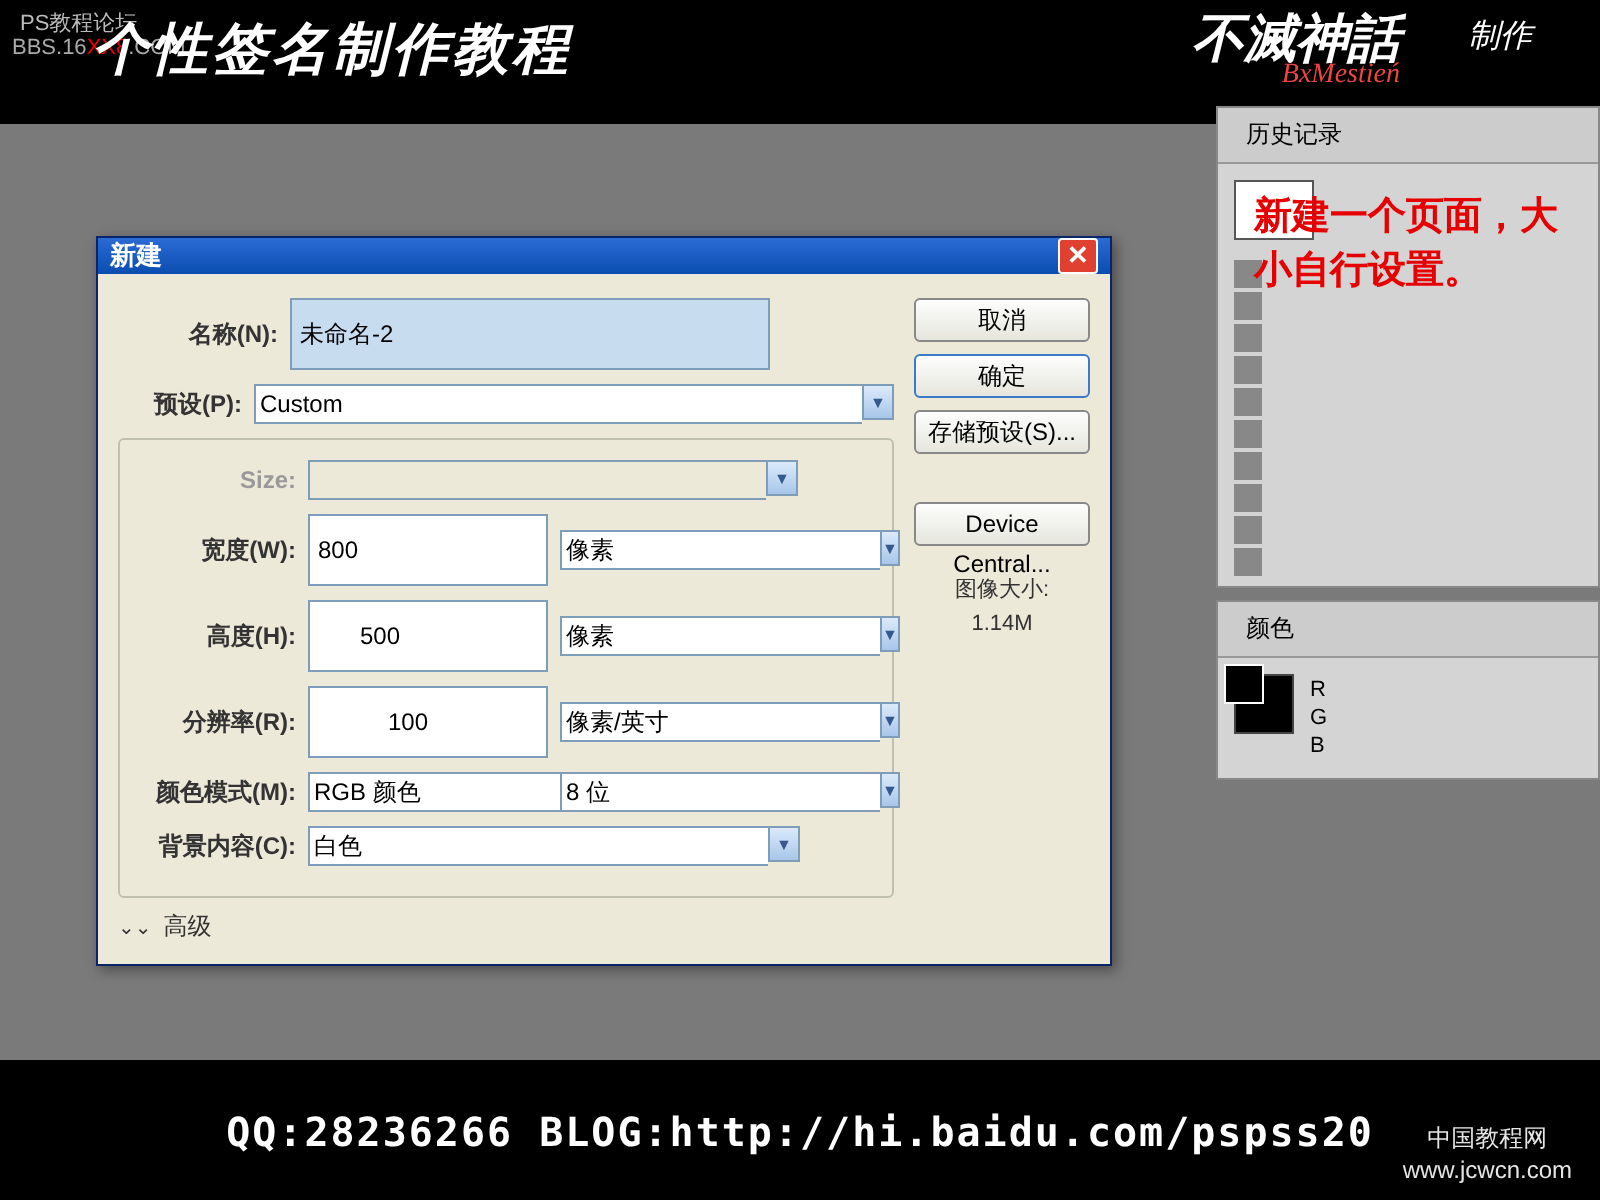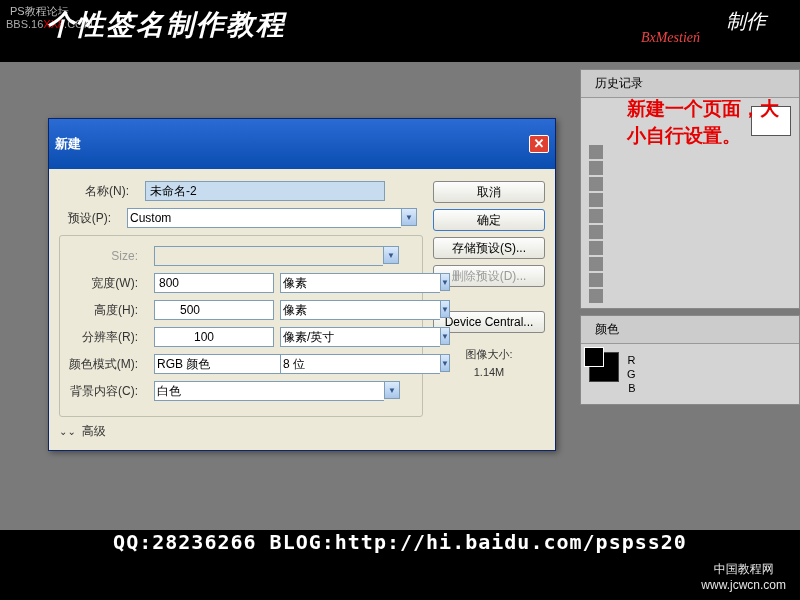--- a/index.html
+++ b/index.html
@@ -4,83 +4,84 @@
 <style>
 * { margin: 0; padding: 0; box-sizing: border-box; font-family: "SimSun", "Microsoft YaHei", sans-serif; }
 body { width: 800px; height: 600px; background: #7a7a7a; overflow: hidden; position: relative; }
 
 .header-bar { height: 62px; background: #000; color: #fff; position: relative; }
 .header-small { position: absolute; top: 4px; left: 10px; font-size: 11px; color: #bbb; }
 .header-bbs { position: absolute; top: 18px; left: 6px; font-size: 11px; color: #aaa; }
 .header-bbs .red { color: #e00; }
 .header-title { position: absolute; top: 6px; left: 46px; font-size: 28px; font-weight: bold; font-style: italic; letter-spacing: 2px; }
 .header-brand { position: absolute; top: 2px; right: 100px; font-size: 26px; font-weight: bold; font-style: italic; color: #fff; }
-.header-brand-sub { position: absolute; top: 8px; right: 34px; font-size: 20px; font-style: italic; }
+.header-brand-sub { position: absolute; top: 8px; right: 34px; font-size: 16px; font-style: italic; }
 .header-eng { position: absolute; top: 30px; right: 100px; font-size: 14px; font-style: italic; color: #ef4444; font-family: cursive; }
 
 .main-area { position: absolute; top: 50px; left: 0; right: 0; bottom: 70px; }
 
-.ps-panels { position: absolute; top: 19px; right: 0; width: 220px; text-align: right; }
+.ps-panels { position: absolute; top: 3px; right: 0; width: 192px; }
 .panel-hist { background: #d4d4d4; border: 1px solid #888; }
 .panel-tab { background: #ccc; padding: 3px 8px; font-size: 12px; border-bottom: 1px solid #999; display: flex; gap: 6px; }
 .panel-tab span { padding: 2px 6px; }
 .panel-body { padding: 4px; }
 .hist-thumb { width: 40px; height: 30px; background: #fff; border: 1px solid #555; display: inline-block; margin: 4px; }
 .hist-row { display: flex; align-items: center; gap: 4px; padding: 1px 4px; font-size: 11px; }
 .hist-icon { width: 14px; height: 14px; background: #888; display: inline-block; }
 .panel-color { background: #d4d4d4; border: 1px solid #888; margin-top: 6px; }
 .swatch-big { width: 30px; height: 30px; background: #000; border: 1px solid #444; display: inline-block; margin: 4px; position: relative; }
 .swatch-small { width: 20px; height: 20px; background: #000; border: 1px solid #fff; position: absolute; top: -6px; left: -6px; }
 .color-sliders { display: inline-block; vertical-align: top; font-size: 11px; margin: 4px; }
 .color-sliders div { margin: 2px 0; }
 
 .annotation { position: absolute; top: 46px; right: 8px; width: 165px; color: #e60000; font-size: 19px; font-weight: bold; line-height: 1.4; z-index: 50; }
 
 .dialog { position: absolute; top: 68px; left: 48px; width: 508px; background: #ece9d8; border: 1px solid #0a246a; box-shadow: 2px 2px 6px rgba(0,0,0,0.4); }
-.dlg-title { background: linear-gradient(#2a6bd4, #0a4db0); color: #fff; padding: 16px 6px; font-size: 13px; font-weight: bold; display: flex; justify-content: space-between; align-items: center; }
+.dlg-title { background: linear-gradient(#2a6bd4, #0a4db0); color: #fff; padding: 0 6px; font-size: 13px; font-weight: bold; display: flex; justify-content: space-between; align-items: center; }
 .dlg-close { width: 20px; height: 18px; background: #e04030; color: #fff; text-align: center; line-height: 16px; border: 1px solid #fff; border-radius: 2px; cursor: pointer; font-size: 13px; }
 .dlg-body { padding: 12px 10px 10px 10px; display: flex; gap: 10px; }
 .dlg-left { flex: 1; }
 .dlg-right { width: 112px; }
 
 .form-row { display: flex; align-items: center; margin-bottom: 7px; font-size: 12px; }
-.form-label { width: 86px; text-align: right; padding-right: 16px; color: #333; }
+.form-label { width: 86px; text-align: right; padding-right: 6px; color: #333; font-weight: bold; }
 .form-label.disabled { color: #999; }
-.input-text { border: 1px solid #7e9db9; background: #fff; padding: 2px 4px; font-size: 12px; height: 20px; }
+.input-text { border: 1px solid #7e9db9; background: #fff; padding: 2px 4px; font-size: 12px; height: 36px; }
 .input-text.hl { background: #c8dcf0; }
 .select { border: 1px solid #7e9db9; background: #fff; height: 20px; font-size: 12px; padding: 1px 2px; }
 .select-arrow { width: 16px; height: 18px; background: linear-gradient(#dbeafb, #a8c6ea); border: 1px solid #7e9db9; display: inline-flex; align-items: center; justify-content: center; font-size: 8px; color: #35598c; }
 .sel-wrap { display: flex; }
 .sel-wrap .select { flex: 1; border-right: none; }
 
 .preset-group { border: 1px solid #c0c0b0; border-radius: 3px; padding: 10px 8px 8px 8px; margin-top: 4px; position: relative; }
 
 .adv-toggle { display: flex; align-items: center; gap: 6px; font-size: 12px; margin-top: 6px; color: #333; }
 .chevrons { font-size: 10px; }
 
 .btn { display: block; width: 100%; height: 22px; background: linear-gradient(#fdfdfd, #e6e6de); border: 1px solid #888; border-radius: 3px; font-size: 12px; margin-bottom: 6px; cursor: pointer; text-align: center; line-height: 20px; }
 .btn.primary { border: 1px solid #3a7ac8; }
 .btn.disabled { color: #999; }
 .img-size { font-size: 11px; text-align: center; margin-top: 14px; color: #333; }
 .img-size-val { margin-top: 4px; }
 
 .footer { position: absolute; bottom: 0; left: 0; right: 0; height: 70px; background: #000; color: #fff; text-align: center; }
-.footer-top { font-size: 20px; font-family: "Consolas", monospace; letter-spacing: 1px; padding-top: 0; font-weight: bold; }
+.footer-top { font-size: 20px; font-family: "Consolas", monospace; letter-spacing: 1px; padding-top: 24px; font-weight: bold; }
 .footer-bottom { font-size: 20px; font-weight: bold; margin-top: 4px; font-style: italic; }
 .footer-wm { position: absolute; bottom: 8px; right: 14px; font-size: 12px; color: #e5e5e5; }
 </style>
 </head>
 <body>
 
 <div class="header-bar">
   <div class="header-small">PS教程论坛</div>
   <div class="header-bbs">
     <span>BBS.16</span><span class="red">XX8</span><span>.COM</span>
   </div>
   <div class="header-title">个性签名制作教程</div>
+  <div class="header-brand">不滅神話</div>
   <div class="header-brand-sub">制作</div>
   <div class="header-eng">BxMestień</div>
 </div>
 
 <div class="main-area">
 
   <div class="annotation">新建一个页面，大小自行设置。</div>
 
   <div class="dialog">
     <div class="dlg-title">
@@ -88,21 +89,21 @@
       <span class="dlg-close">✕</span>
     </div>
     <div class="dlg-body">
       <div class="dlg-left">
         <div class="form-row">
           <div class="form-label">名称(N):</div>
           <input class="input-text hl" style="width: 240px;" value="未命名-2">
         </div>
         <div class="form-row">
           <div class="form-label" style="width:68px">预设(P):</div>
-          <div class="sel-wrap" style="width:290px">
+          <div class="sel-wrap" style="width:320px">
             <input class="select" value="Custom" style="">
             <span class="select-arrow">▼</span>
           </div>
         </div>
 
         <div class="preset-group">
           <div class="form-row">
             <div class="form-label disabled">Size:</div>
             <div class="sel-wrap" style="width:245px">
               <input class="select" disabled="" style="background: rgb(236, 233, 216);">
@@ -156,21 +157,20 @@
         <div class="adv-toggle">
           <span class="chevrons">⌄⌄</span>
           <span>高级</span>
         </div>
       </div>
 
       <div class="dlg-right">
         <div class="btn">取消</div>
         <div class="btn primary">确定</div>
         <div class="btn">存储预设(S)...</div>
-        <div class="btn disabled">删除预设(D)...</div>
         <div style="height:18px"></div>
         <div class="btn">Device Central...</div>
         <div class="img-size">图像大小:</div>
         <div class="img-size img-size-val">1.14M</div>
       </div>
     </div>
   </div>
 
   <div class="ps-panels">
     <div class="panel-hist">

